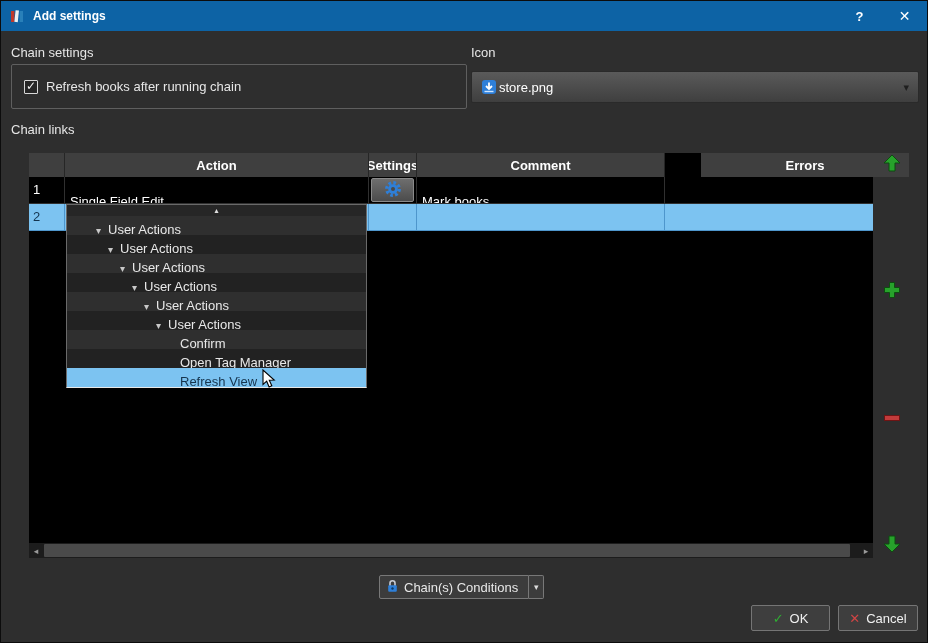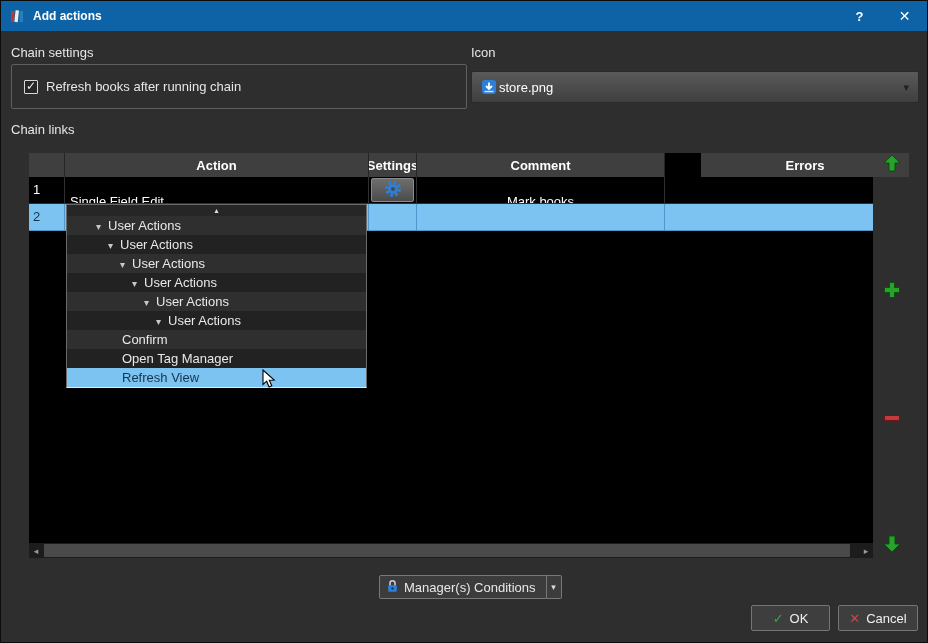--- a/index.html
+++ b/index.html
@@ -45,44 +45,44 @@
   .h-c { left:388px; width:248px; }
   .h-e { left:672px; width:208px; border-right:none; }
 
   .trow { position:absolute; left:0; width:100%; height:27px; }
   .row1 { top:24px; }
   .row2 { top:51px; }
   .td { position:absolute; top:0; height:27px; line-height:26px; border-right:1px solid #303030; border-bottom:1px solid #303030; padding:12px 5px; white-space:nowrap; overflow:hidden; color:#fff; }
   .cvh { left:0; width:36px; padding:0 0 0 4px; }
   .ca  { left:36px; width:304px; }
   .cs  { left:340px; width:48px; padding:0; }
-  .cc  { left:388px; width:248px;text-align:center; }
+  .cc  { left:388px; width:248px; }
   .ce  { left:636px; width:208px; border-right:none; }
   .row2 .td { background:#7cc3f1; color:#14344f; border-right:1px solid #4e96cc; border-bottom:1px solid #4e96cc; }
   .row2 .ce { border-right:none; }
 
   .gear-btn { position:absolute; left:2px; top:1px; width:43px; height:24px; background:linear-gradient(#6e6e6e,#4c4c4c); border:1px solid #8a8a8a; border-radius:2px; display:flex; align-items:center; justify-content:center; cursor:default; }
 
   
   .hscroll { position:absolute; left:0; top:390px; width:100%; height:15px; background:#1c1c1c; }
   .sb-arrow { position:absolute; top:0; width:14px; height:15px; color:#9a9a9a; font-size:9px; display:flex; align-items:center; justify-content:center; }
   .sb-arrow.left { left:0; } .sb-arrow.right { right:0; }
   .sb-thumb { position:absolute; left:15px; top:1px; height:13px; width:806px; background:#4a4a4a; border-radius:1px; }
 
   
   .dropdown { position:absolute; left:65px; top:203px; width:301px; background:#262626; border:1px solid #6a6a6a; border-bottom:1px solid #e8e8e8; z-index:5; }
   .dd-scrollup { height:11px; display:flex; align-items:center; justify-content:center; color:#dddddd; font-size:8px; background:#262626; }
-  .dd-item { height:19px; line-height:19px; color:#e8e8e8; white-space:nowrap; overflow:hidden; }
+  .dd-item { height:19px; line-height:27px; color:#e8e8e8; white-space:nowrap; overflow:hidden; }
   .dd-list .dd-item:nth-child(odd) { background:#2f2f2f; }
   .dd-list .dd-item:nth-child(even) { background:#222222; }
   .dd-item.selected { background:#7cc3f1 !important; color:#16344d; }
   .dd-arrow { display:inline-block; width:12px; color:#c8c8c8; font-size:10px; }
   .ind0 { padding-left:29px; } .ind1 { padding-left:41px; } .ind2 { padding-left:53px; }
   .ind3 { padding-left:65px; } .ind4 { padding-left:77px; } .ind5 { padding-left:89px; }
-  .indleaf { padding-left:55px; }
+  .indleaf { padding-left:113px; }
 
   
   .side-btn { position:absolute; left:880px; width:22px; height:22px; display:flex; align-items:center; justify-content:center; background:transparent; border:none; cursor:default; }
   .sb-up { top:152px; } .sb-add { top:279px; } .sb-del { top:407px; } .sb-down { top:533px; }
 
   
   .conditions-wrap { position:absolute; left:378px; top:574px; height:24px; display:flex; }
   .conditions-btn { height:24px; background:#3c3c3c; border:1px solid #787878; border-radius:2px 0 0 2px; display:flex; align-items:center; gap:5px; padding:0 10px 0 6px; color:#e8e8e8; font-size:13px; cursor:default; }
   .conditions-arrow-btn { width:15px; height:24px; background:#3c3c3c; border:1px solid #787878; border-left:none; border-radius:0 2px 2px 0; display:flex; align-items:center; justify-content:center; color:#dddddd; font-size:9px; cursor:default; }
 
@@ -101,21 +101,21 @@
 <div class="root">
 
   <div class="titlebar">
     <span class="app-icon">
       <svg width="16" height="16" viewBox="0 0 16 16">
         <rect x="2" y="3" width="3.4" height="11" fill="#c0392b"></rect>
         <rect x="6" y="2.4" width="3.4" height="11.6" fill="#ecf0f1" transform="rotate(6 7.7 8)"></rect>
         <rect x="10.6" y="3" width="3.4" height="11" fill="#2980b9"></rect>
       </svg>
     </span>
-    <span class="tb-title">Add actions</span>
+    <span class="tb-title">Add settings</span>
     <span class="tb-btn help">?</span>
     <span class="tb-btn close">✕</span>
   </div>
 
   <div class="label chain-settings-label">Chain settings</div>
   <div class="groupbox">
     <div class="checkbox-row">
       <span class="checkbox">
         <span class="check">✓</span>
       </span>
@@ -226,21 +226,21 @@
 
   <div class="conditions-wrap">
     <div class="conditions-btn">
       <span>
         <svg width="13" height="14" viewBox="0 0 13 14">
           <path d="M4 7V4.3a2.5 2.5 0 0 1 5 0V7" fill="none" stroke="#c8ccd4" stroke-width="1.6"></path>
           <rect x="2.2" y="6.2" width="8.6" height="6.6" rx="1" fill="#2e7fd8"></rect>
           <circle cx="6.5" cy="9.5" r="1.2" fill="#0c3a66"></circle>
         </svg>
       </span>
-      <span>Manager(s) Conditions</span>
+      <span>Chain(s) Conditions</span>
     </div>
     <div class="conditions-arrow-btn">
       <span>▾</span>
     </div>
   </div>
 
   <button class="footer-btn ok-btn">
     <span class="ok-check">✓</span>
     <span>OK</span>
   </button>

